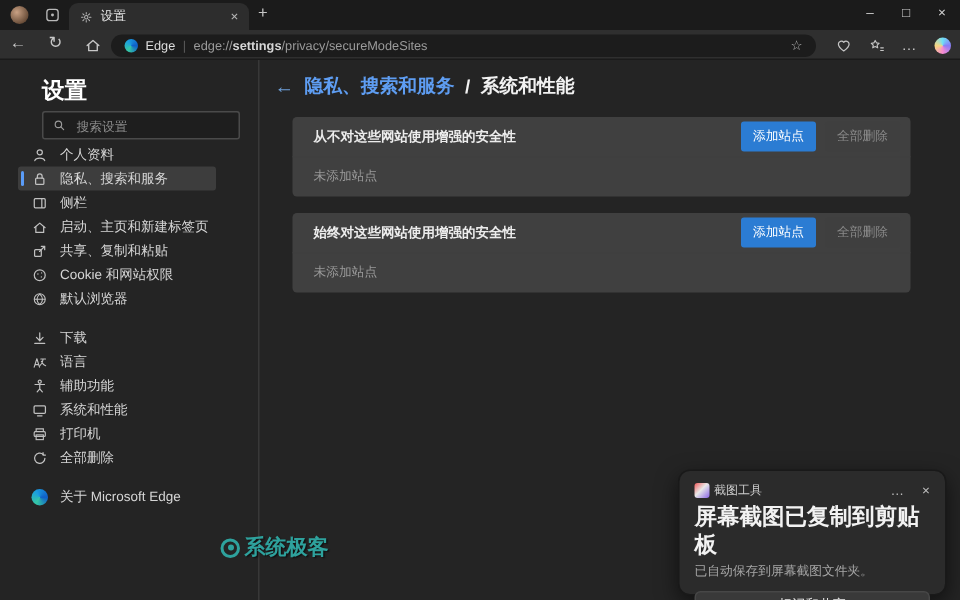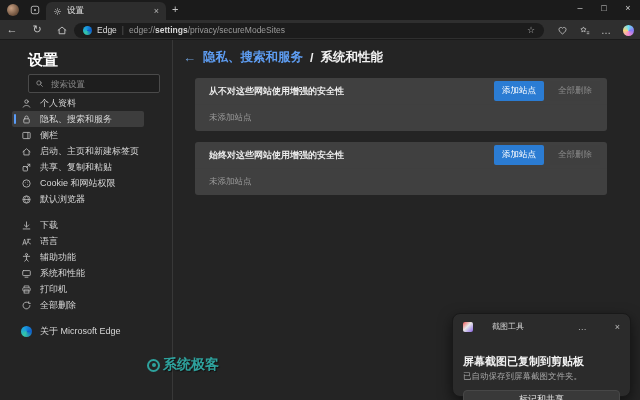--- a/index.html
+++ b/index.html
@@ -77,26 +77,26 @@
                color:#2fa9a4; opacity:.95; }
   .wm-logo { width:13px; height:13px; border:2px solid #2fa9a4; border-radius:50%; position:relative; }
   .wm-logo::after { content:''; position:absolute; left:2.5px; top:2.5px; width:4px; height:4px;
                     border-radius:50%; background:#2fa9a4; }
   .wm-text { font-size:14px; font-weight:bold; text-shadow:1px 1px 1px rgba(0,0,0,.6); }
 
   
   .toast { position:absolute; left:452px; top:313px; width:179px; height:84px; background:#2b2b2b;
            border:1px solid #191919; border-radius:8px; box-shadow:0 5px 14px rgba(0,0,0,.55);
            padding:7px 10px; }
-  .toast-head { display:flex; align-items:center; gap:19px; }
+  .toast-head { display:flex; align-items:center; gap:3px; }
   .snip-icon { width:10px; height:10px; border-radius:2px;
                background:linear-gradient(135deg,#f05a5a 0%, #e8e8e8 45%, #8a64e8 100%); }
   .toast-app { font-size:8px; color:#cfcfcf; flex:1; }
   .toast-head .glyph { font-size:9px; color:#bbbbbb; margin-left:9px; }
-  .toast-title { margin-top:22px; font-size:11px; font-weight:bold; color:#f2f2f2; }
+  .toast-title { margin-top:3px; font-size:15px; font-weight:bold; color:#f2f2f2; }
   .toast-sub { margin-top:2px; font-size:8.5px; color:#a6a6a6; }
   .toast-btn { margin-top:7px; width:100%; height:18px; background:#393939; border:1px solid #474747;
                border-radius:4px; color:#e6e6e6; font-size:9px; font-family:"Liberation Sans", sans-serif; }
   svg.ic, .ic svg { width:100%; height:100%; display:block; }
 </style>
 </head>
 <body>
 
 <svg width="0" height="0" style="position:absolute">
   <defs>

